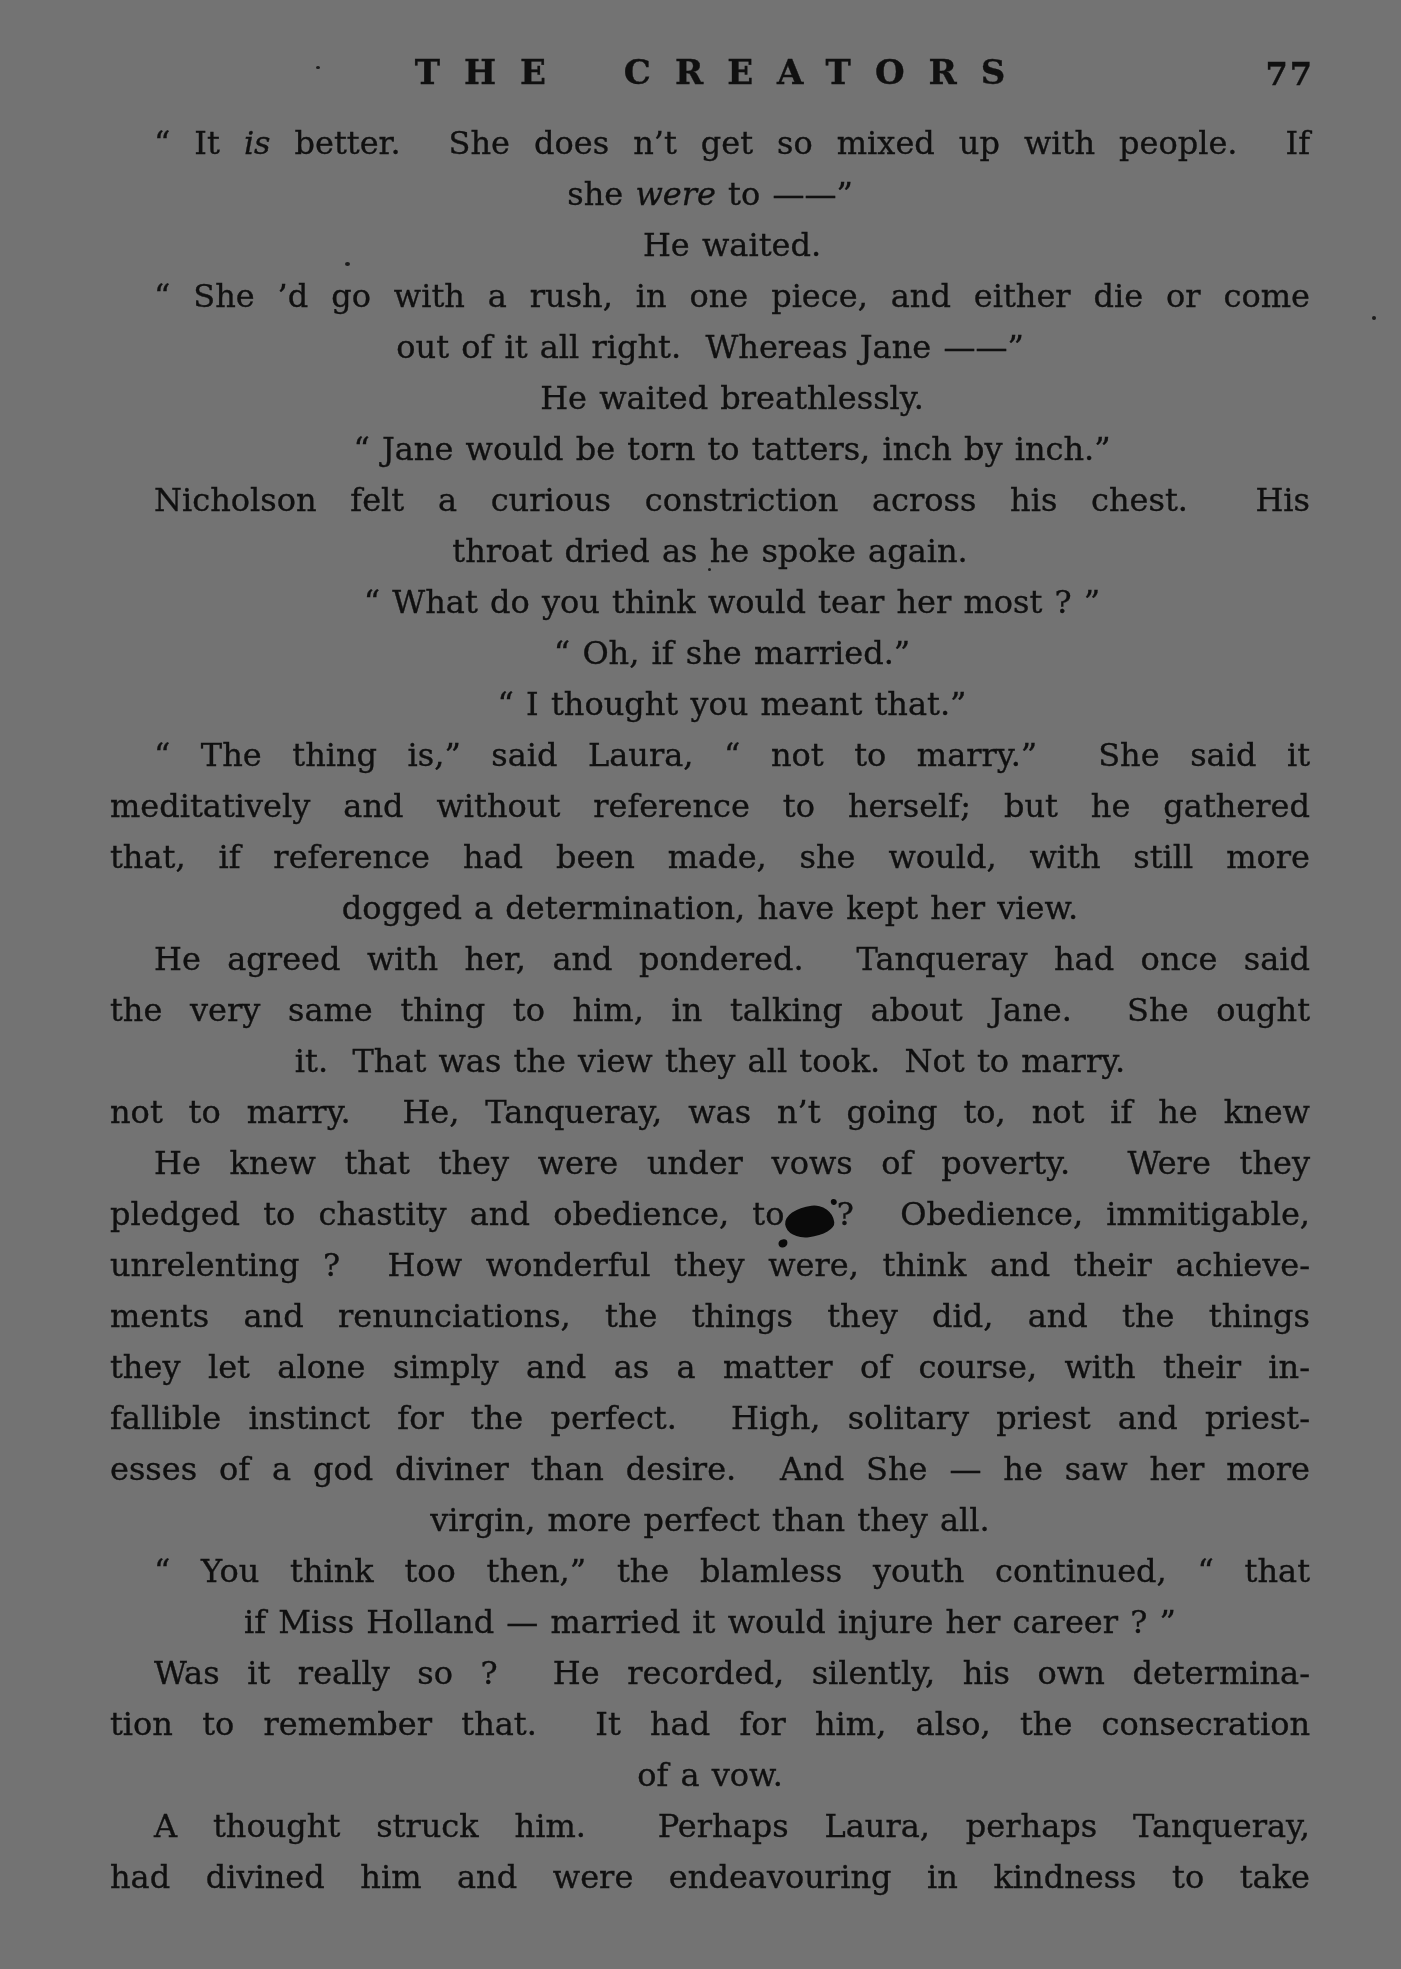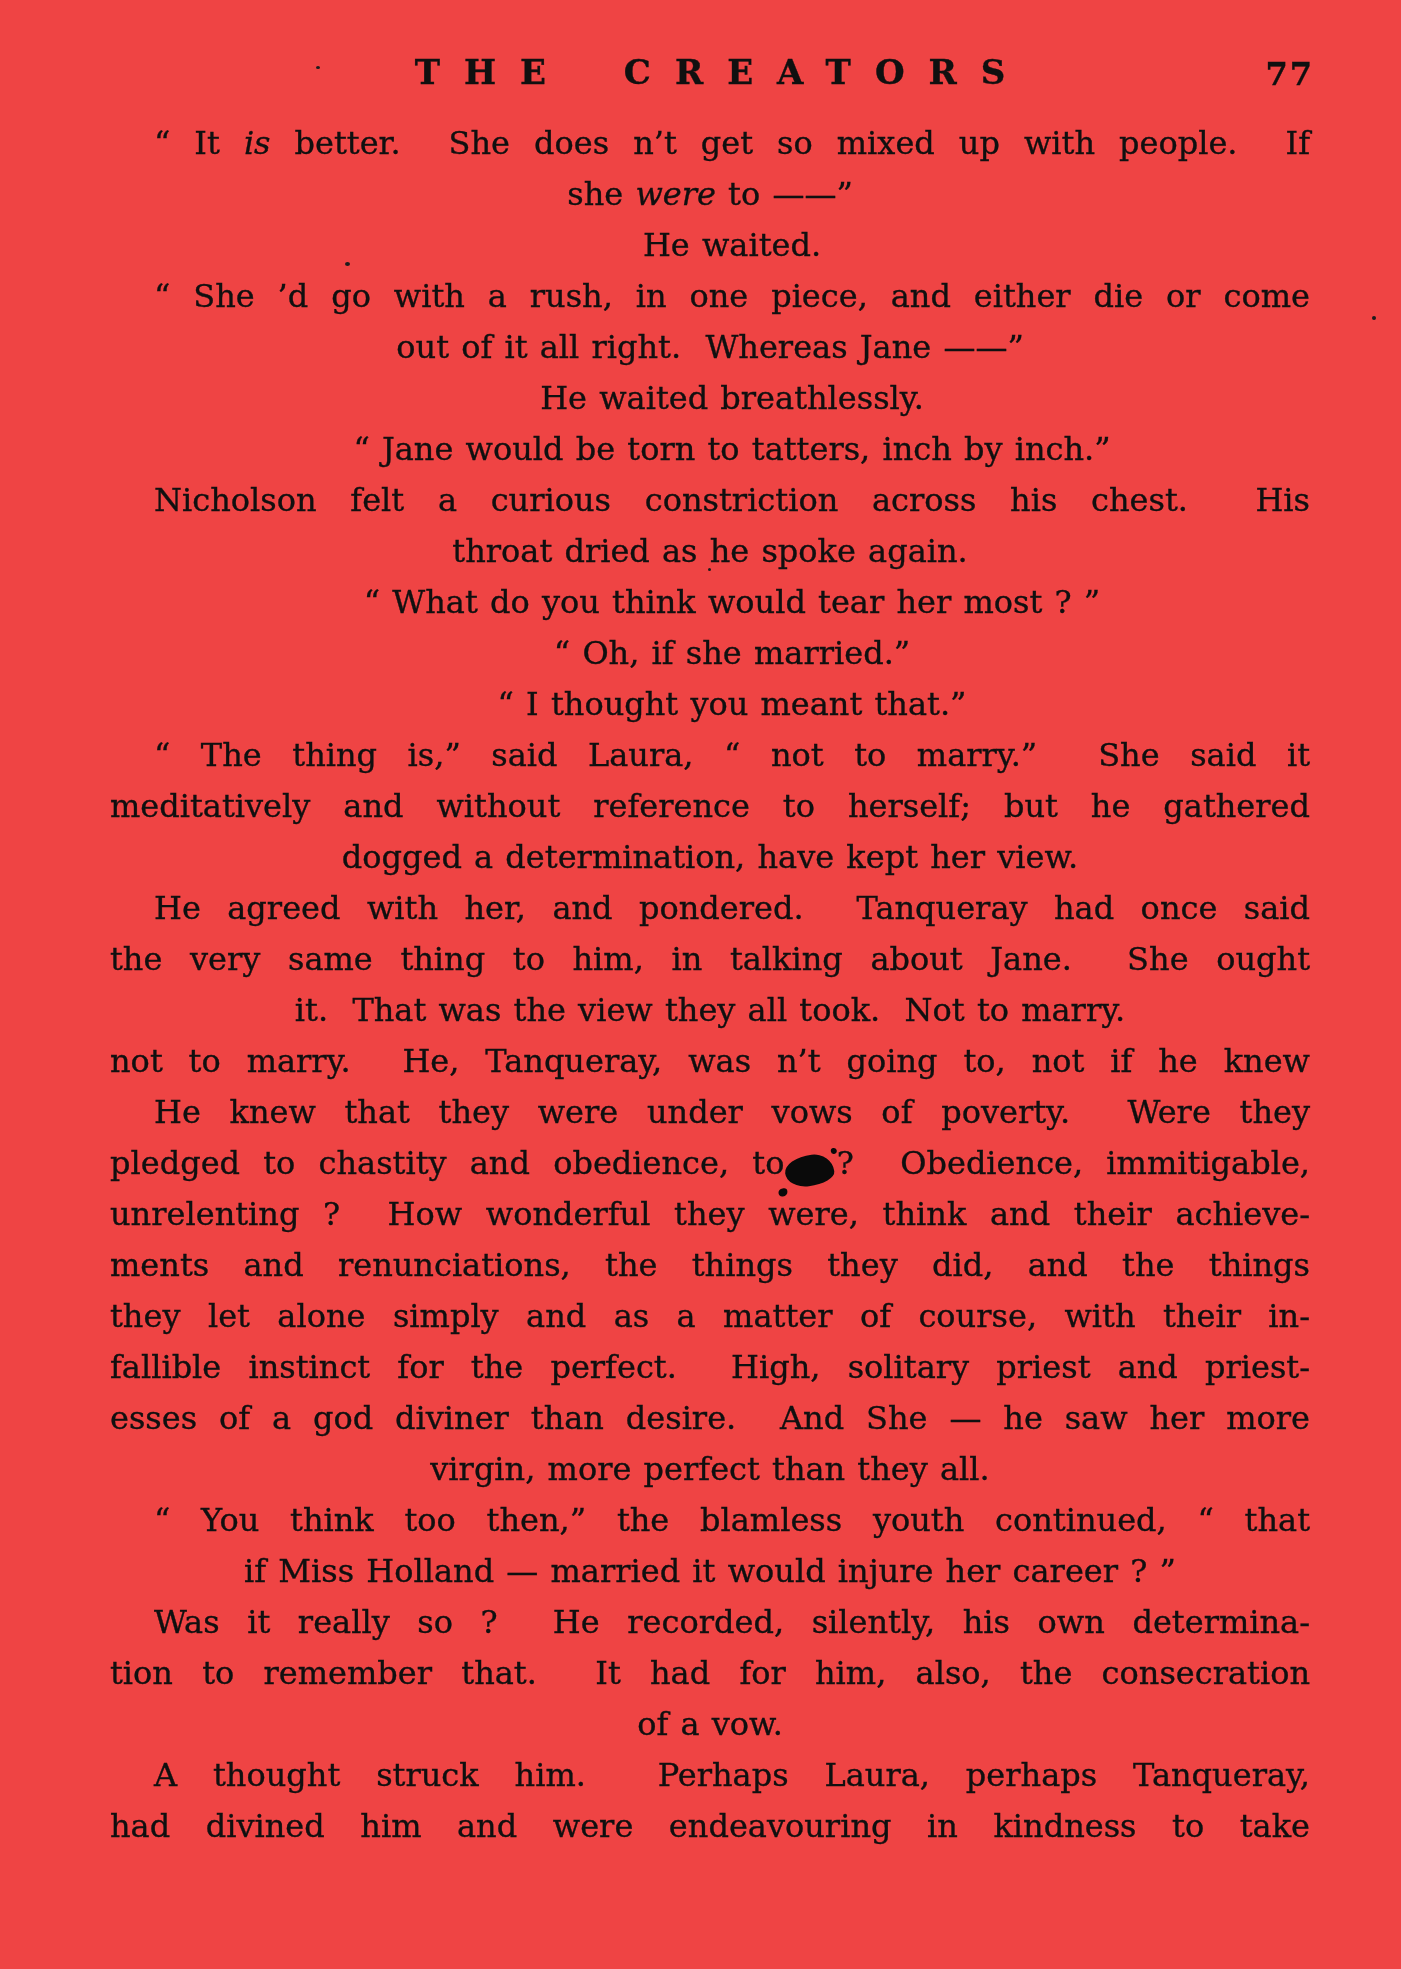--- a/index.html
+++ b/index.html
@@ -1,20 +1,20 @@
 <!DOCTYPE html>
 <html><head>
 <meta charset="utf-8">
 <style>
   html,body { margin:0; padding:0; background:#e8e8e8; }
   .page {
     position:relative;
     width:1401px; height:1969px;
     margin:0 auto;
-    background:#ef4444;
+    background:#737373;
     color:#101010;
     font-family:"DejaVu Serif","Liberation Serif",serif;
     overflow:hidden;
     -webkit-text-stroke:0.35px #101010;
   }
   .header { position:absolute; left:110px; width:1200px; top:52px; height:46px; }
   .title {
     text-align:center;
     font-size:34px; font-weight:bold;
     letter-spacing:24px; word-spacing:18px;
@@ -111,20 +111,21 @@
       <div class="line nj indent"><span>“ Oh, if she married.”</span></div>
     </div>
 
     <div class="para">
       <div class="line nj indent"><span>“ I thought you meant that.”</span></div>
     </div>
 
     <div class="para">
       <div class="line j indent"><span>“ The thing is,” said Laura, “ not to marry.”  She said it</span></div>
       <div class="line j"><span>meditatively and without reference to herself; but he gathered</span></div>
+      <div class="line j"><span>that, if reference had been made, she would, with still more</span></div>
       <div class="line nj"><span>dogged a determination, have kept her view.</span></div>
     </div>
 
     <div class="para">
       <div class="line j indent"><span>He agreed with her, and pondered.  Tanqueray had once said</span></div>
       <div class="line j"><span>the very same thing to him, in talking about Jane.  She ought</span></div>
       <div class="line nj"><span>it.  That was the view they all took.  Not to marry.</span></div>
       <div class="line j"><span>not to marry.  He, Tanqueray, was n’t going to, not if he knew</span></div>
     </div>
 

